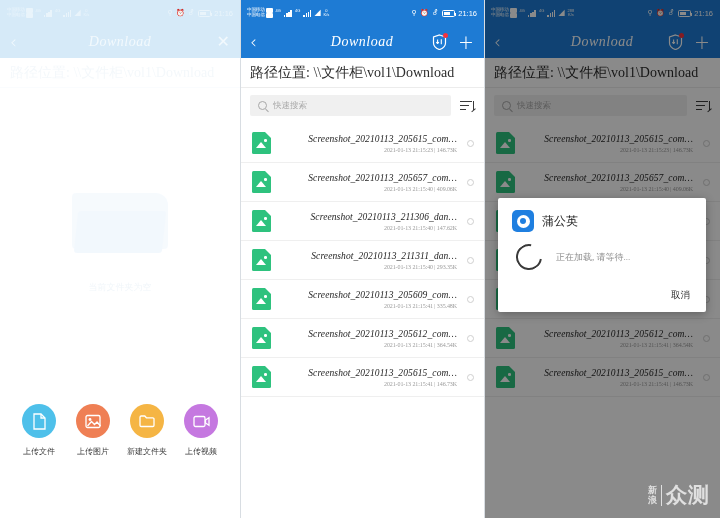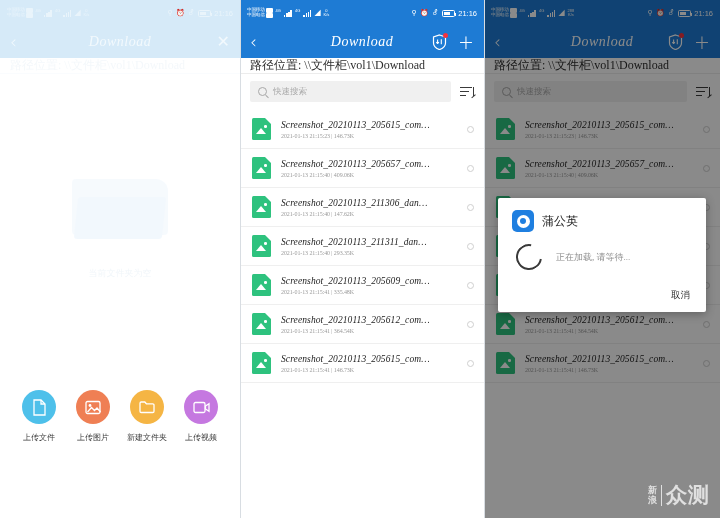--- a/index.html
+++ b/index.html
@@ -51,39 +51,39 @@
   }
   .appbar .spacer { flex:1; }
   .appbar .acts { display:flex; align-items:center; gap:11px; z-index:2; }
   .ic-shield { position:relative; width:15px; height:16px; }
   .ic-shield svg { display:block; }
   .ic-dot { position:absolute; right:-1px; top:-1px; width:5px; height:5px; border-radius:50%; background:#f5333f; }
   .ic-plus { font-size:19px; line-height:1; font-weight:300; font-family:"DejaVu Sans",sans-serif; }
   .ic-close { font-size:16px; line-height:1; font-family:"DejaVu Sans",sans-serif; }
 
   
-  .pathbar { height:16px; display:flex; align-items:center; padding:0 10px; font-size:12px; color:#2e2e2e; border-bottom:1px solid #ececec; }
+  .pathbar { height:30px; display:flex; align-items:center; padding:0 10px; font-size:14px; color:#2e2e2e; border-bottom:1px solid #ececec; }
 
   
   .searchrow { display:flex; align-items:center; gap:9px; padding:7px 10px 8px 10px; }
   .searchbox { flex:1; height:21px; background:#f0f0f0; border-radius:2px; display:flex; align-items:center; padding:0 8px; gap:6px; }
   .ic-search { width:9px; height:9px; border:1.2px solid #a8a8a8; border-radius:50%; position:relative; flex:none; }
   .ic-search:after { content:""; position:absolute; right:-3.2px; bottom:-2px; width:4px; height:1.2px; background:#a8a8a8; transform:rotate(45deg); }
   .search-ph { font-size:8.5px; color:#a9a9a9; }
   .ic-sort { width:14px; height:12px; position:relative; flex:none; }
   .ic-sort i { position:absolute; left:0; height:1.3px; background:#3a3a3a; }
   .ic-sort i:nth-child(1){ top:1px; width:12px; }
   .ic-sort i:nth-child(2){ top:5px; width:9px; }
   .ic-sort i:nth-child(3){ top:9px; width:6px; }
   .ic-sort b { position:absolute; right:0px; top:1px; width:1.3px; height:9px; background:#3a3a3a; }
   .ic-sort b:after { content:""; position:absolute; left:-2px; bottom:0; width:5px; height:1.3px; background:#3a3a3a; transform:rotate(-40deg); transform-origin:right bottom; }
 
   
   .filelist { position:relative; }
-  .filerow { display:flex; align-items:center; gap:10px; padding:8px 10px 8px 12px; border-bottom:1px solid #efefef; }
+  .filerow { display:flex; align-items:center; gap:10px; padding:8px 10px 8px 12px; border-bottom:1px solid #efefef;text-align:right; }
   .ic-file { width:19px; height:22px; position:relative; flex:none; }
   .ic-file .sheet { position:absolute; inset:0; background:#2ec27e; border-radius:1.5px; }
   .ic-file .fold { position:absolute; right:0; top:0; width:6px; height:6px; background:#fff; clip-path:polygon(100% 0,0 0,100% 100%); }
   .ic-file .pic { position:absolute; left:3.5px; top:7px; width:12px; height:9px; }
   .ic-file .pic:before { content:""; position:absolute; left:0; bottom:0; width:0; height:0; border-left:5px solid transparent; border-right:5px solid transparent; border-bottom:6px solid #fff; }
   .ic-file .pic:after { content:""; position:absolute; right:1px; top:0px; width:2.6px; height:2.6px; border-radius:50%; background:#fff; }
   .fmeta { flex:1; min-width:0; }
   .fname { font-size:9.5px; font-style:italic; color:#1d1d1d; letter-spacing:.1px; white-space:nowrap; overflow:hidden; }
   .fsub  { font-size:6px; color:#9b9b9b; margin-top:3px; font-family:"Liberation Serif",serif; letter-spacing:-.1px; }
   .fcheck { width:7px; height:7px; border:1px solid #cfcfcf; border-radius:50%; flex:none; }

